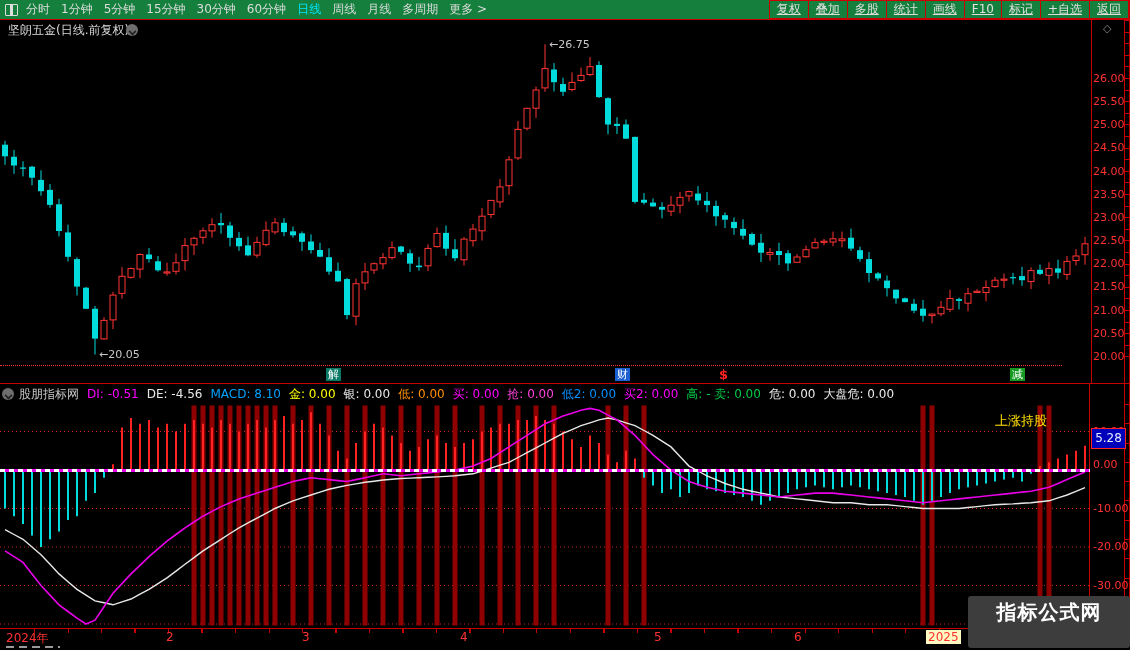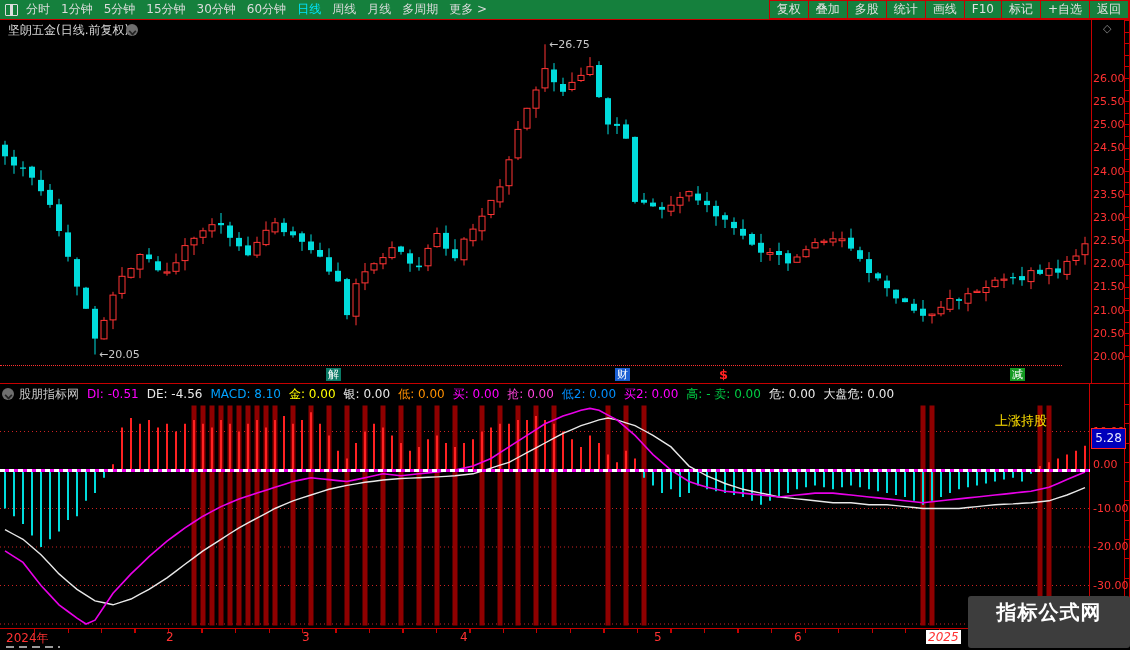--- a/index.html
+++ b/index.html
@@ -6,21 +6,21 @@
   #app{position:relative;width:1130px;height:650px;background:#000;overflow:hidden;
        font-family:"DejaVu Sans","Liberation Sans",sans-serif;font-size:12px;color:#ddd;}
   .abs{position:absolute;}
   
   #toolbar{left:0;top:0;width:1130px;height:19px;border-bottom:1px solid #c80000;
            display:flex;align-items:center;background:#15803d;}
   #tb-icon{width:11px;height:10px;border:1px solid #ddd;margin:0 8px 0 5px;position:relative;border-radius:1px;}
   #tb-icon:after{content:"";position:absolute;left:4px;top:0;width:3px;height:10px;background:#ddd;}
   .titem{color:#dcdcdc;margin-right:11px;cursor:default;white-space:nowrap;}
   .titem.active{color:#00e5ff;}
-  #toolbar-right{position:absolute;right:1px;top:0;height:31px;display:flex;}
+  #toolbar-right{position:absolute;right:1px;top:0;height:31px;display:flex;text-decoration:underline;}
   .rtitem{border:1px solid #c80000;margin-left:-1px;height:17px;line-height:17px;
           padding:0 7px;color:#e0e0e0;white-space:nowrap;}
   
   #pane-title{left:8px;top:22px;color:#d8d8d8;}
   .chev-circle{width:12px;height:12px;border-radius:50%;background:#6e6e6e;position:relative;}
   .chev-circle:after{content:"";position:absolute;left:3px;top:3.5px;width:5px;height:5px;
           border-left:2px solid #222;border-bottom:2px solid #222;transform:rotate(-45deg) scale(.8);}
   
   .axlbl{position:absolute;left:1093px;width:32px;color:#ff3232;font-size:11px;text-align:left;white-space:nowrap;}
   .redline{position:absolute;background:#c80000;}
@@ -40,21 +40,21 @@
      background:repeating-linear-gradient(90deg,#ffffff 0 5px,#e800e8 5px 9px);}
   #marker-box{left:1091px;top:428px;width:33px;height:19px;background:#0000bb;border:1px solid #ff2222;
      color:#e8e8ff;font-size:12px;text-align:center;line-height:19px;}
   #signal-label{left:995px;top:412px;color:#ffe000;font-size:13px;}
   
   #date-axis{left:0;top:628px;width:1130px;height:16px;border-top:1px solid #c80000;
      border-bottom:1px solid #c80000;background:#000;}
   #date-ticks{left:34px;top:629px;width:1056px;height:4px;
      background:repeating-linear-gradient(90deg,#c80000 0 1px,transparent 1px 33.5px);}
   .dlbl{position:absolute;top:630px;color:#ff3232;font-size:12px;white-space:nowrap;}
-  .dlbl.hl{background:#ffffff;padding:0 2px;font-style:italic;}
+  .dlbl.hl{background:#fef9c3;padding:0 2px;}
   #bottom-strip{left:0;top:645px;width:1130px;height:5px;background:#000;overflow:hidden;}
   #bottom-strip div{margin:1px 0 0 6px;width:54px;height:2px;
      background:repeating-linear-gradient(90deg,#9a9a9a 0 8px,transparent 8px 13px);}
   
   #watermark{left:968px;top:596px;width:162px;height:52px;background:#3d3d3d;border-radius:3px;
      text-align:center;z-index:9;}
   #watermark .l1{font-size:20px;font-weight:bold;color:#fff;margin-top:3px;letter-spacing:1px;}
   #watermark .l2{font-size:17px;color:#f2f2f2;margin-top:1px;}
   .ann{position:absolute;color:#c8c8c8;font-size:11px;white-space:nowrap;}
   #pane-diamond{left:1103px;top:22px;color:#8a8a8a;font-size:11px;}

